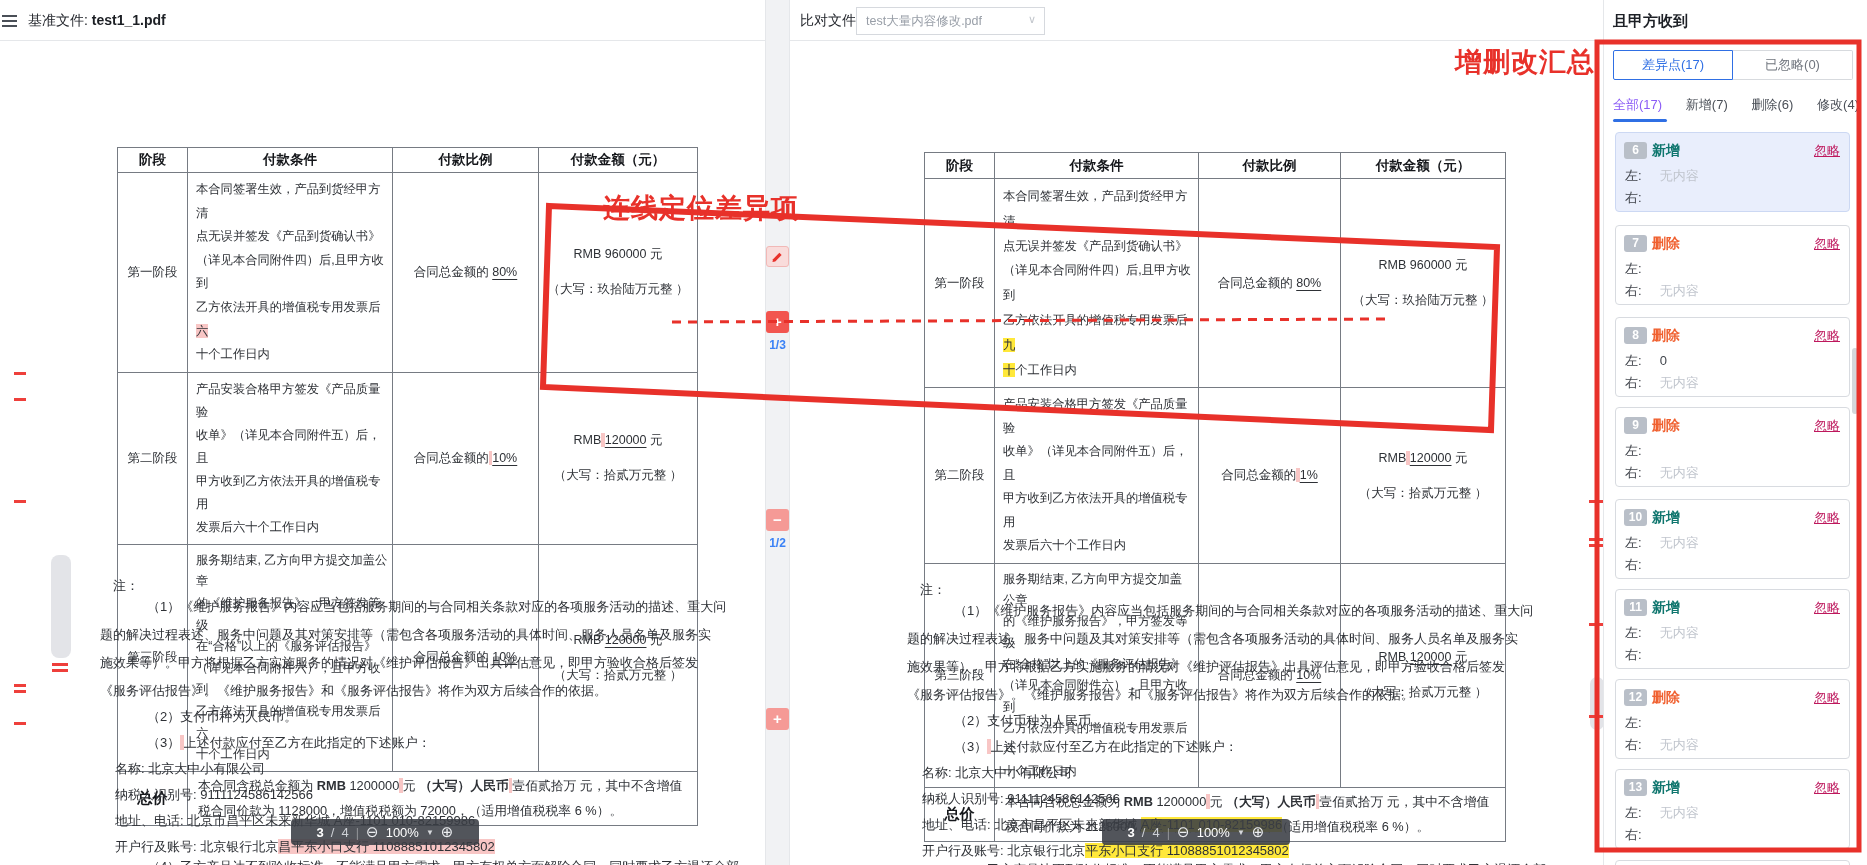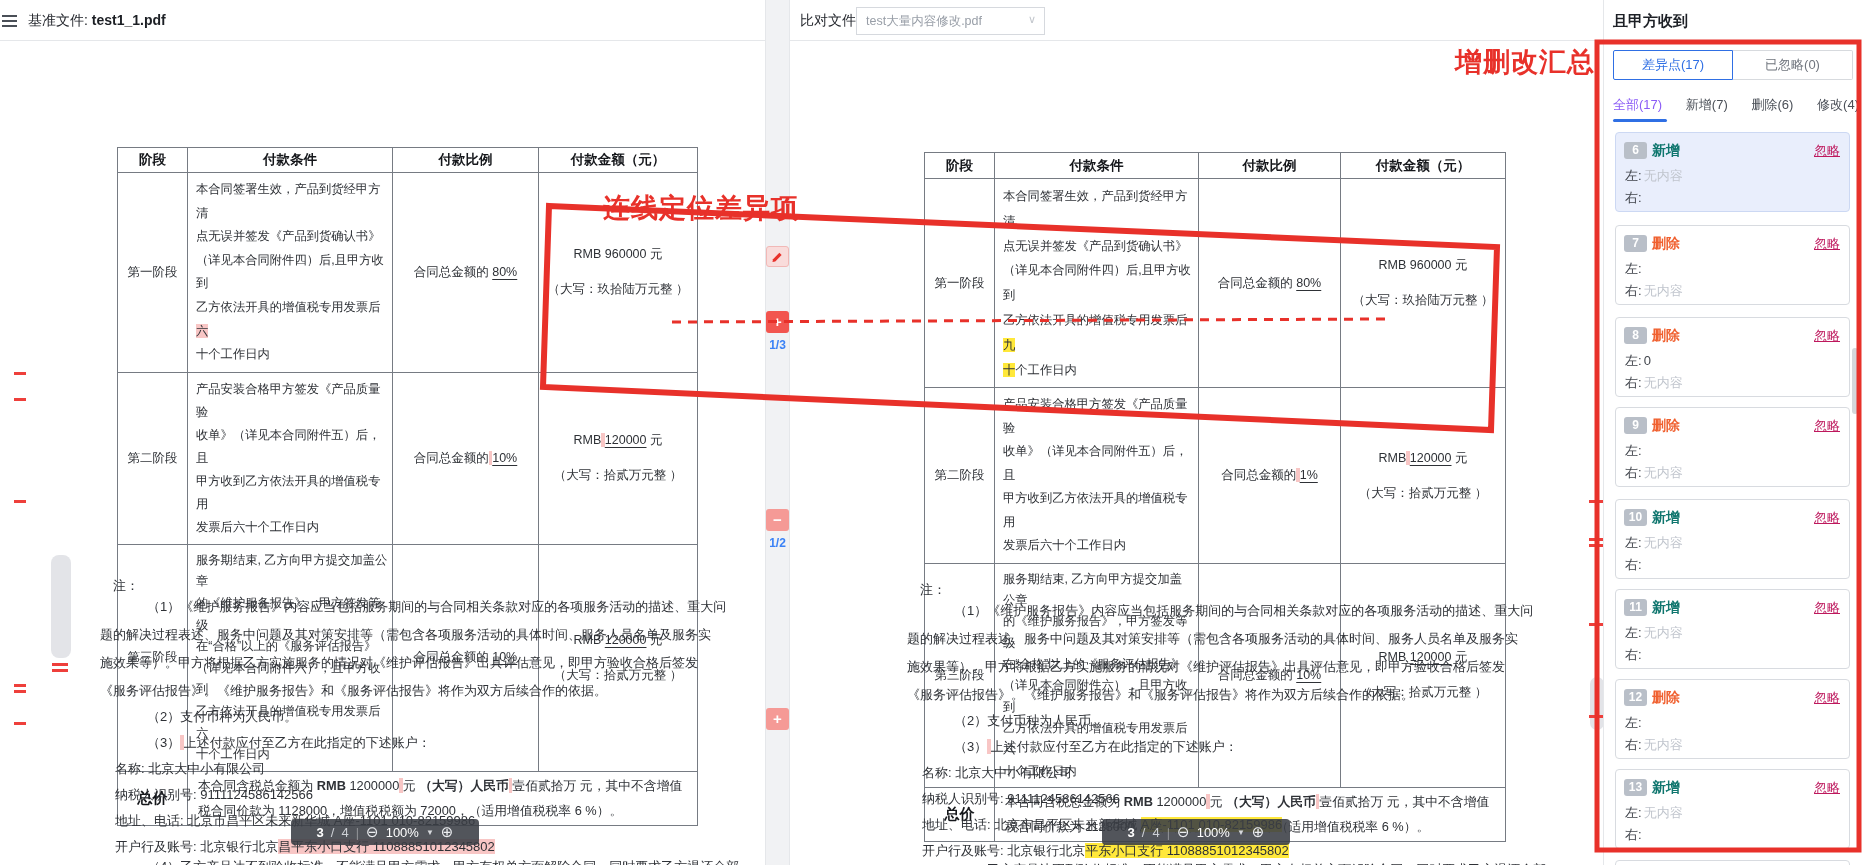--- a/index.html
+++ b/index.html
@@ -66,21 +66,21 @@
   #filters .f.active{color:#8b5cf6;}
   #filter-underline{position:absolute;left:1613px;top:119px;width:54px;height:3px;background:#2f6fe4;border-radius:2px;}
   .card{position:absolute;left:1615px;width:235px;height:80px;background:#fff;border:1px solid #d8dbe0;border-radius:4px;box-sizing:border-box;cursor:pointer;}
   .card.sel{background:#e9eefc;border-color:#ccd8f3;}
   .card .badge{position:absolute;left:8px;top:9px;min-width:19px;height:17px;background:#b9bfc8;border-radius:3px;color:#fff;font-size:12px;font-weight:bold;text-align:center;line-height:17px;padding:0 2px;}
   .card .ctype{position:absolute;left:36px;top:9px;font-size:14px;font-weight:bold;}
   .card .ctype.added{color:#0f766e;}
   .card .ctype.deleted{color:#f0602f;}
   .card .ignore{position:absolute;right:9px;top:9px;font-size:13px;color:#be185d;text-decoration:underline;cursor:pointer;}
   .card .crow{position:absolute;left:9px;font-size:13px;color:#41454c;white-space:nowrap;}
-  .card .crow .val{margin-left:2px;color:#c0c5cd;}
+  .card .crow .val{margin-left:18px;color:#c0c5cd;}
   .card .crow .val.real{color:#41454c;}
   
   #overlay{position:absolute;left:0;top:0;width:1867px;height:865px;pointer-events:none;z-index:50;}
   .ann-text{position:absolute;font-size:27px;font-weight:bold;color:#e8312a;white-space:nowrap;letter-spacing:1px;}
   #ann-connector{left:603px;top:190px;}
   #ann-summary{left:1455px;top:44px;}
 </style>
 </head>
 <body>
 

